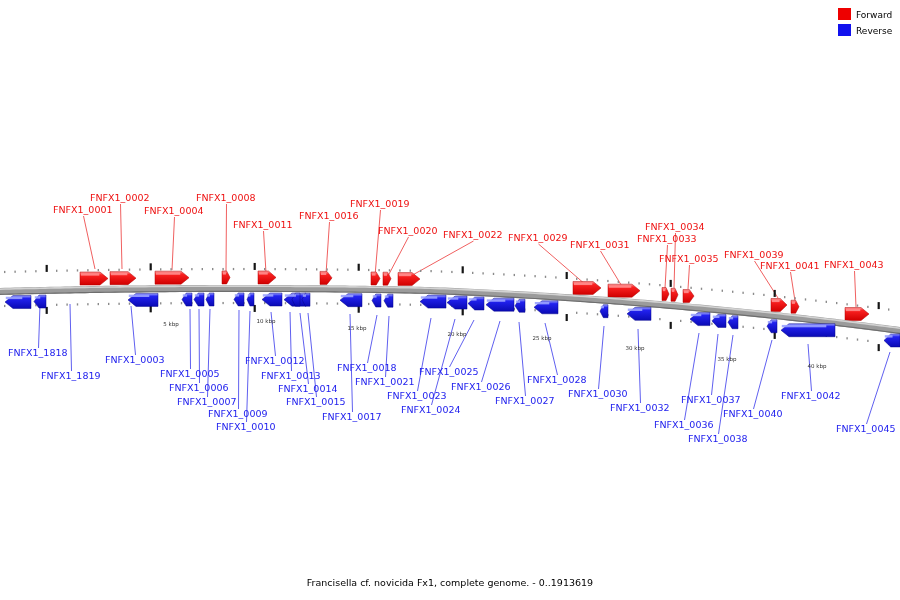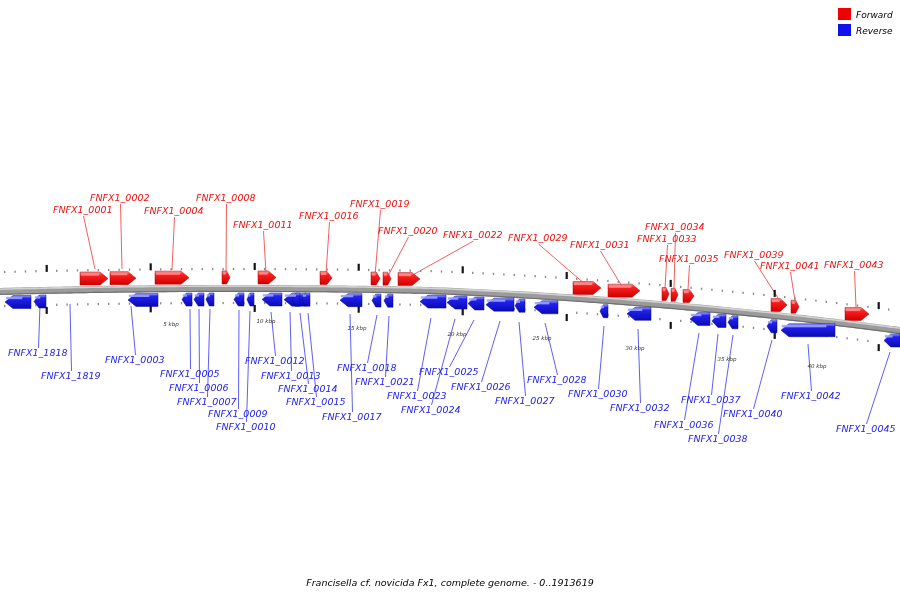--- a/index.html
+++ b/index.html
@@ -1,21 +1,21 @@
 <!DOCTYPE html>
 <html><head>
 <meta charset="utf-8">
 <style>
   html,body{margin:0;padding:0;}
   body{
     width:900px;height:600px;background:#ffffff;overflow:hidden;
     font-family:"DejaVu Sans","Liberation Sans",sans-serif;
     position:relative;
   }
-  #stage{position:absolute;left:0;top:0;width:900px;height:600px;font-style:italic;}
+  #stage{position:absolute;left:0;top:0;width:900px;height:600px;}
   svg{display:block;}
   .lbl-fwd{fill:#ee1111;font-size:9.5px;font-family:"DejaVu Sans","Liberation Sans",sans-serif;}
   .lbl-rev{fill:#2222ee;font-size:9.5px;font-family:"DejaVu Sans","Liberation Sans",sans-serif;}
   .lead-fwd{stroke:#f06060;stroke-width:1;fill:none;}
   .lead-rev{stroke:#6060f0;stroke-width:1;fill:none;}
   .scale-txt{fill:#333333;font-size:5.5px;font-family:"DejaVu Sans","Liberation Sans",sans-serif;}
   .legend-txt{fill:#000000;font-size:9px;font-family:"DejaVu Sans","Liberation Sans",sans-serif;}
   .caption-txt{fill:#000000;font-size:9.5px;font-family:"DejaVu Sans","Liberation Sans",sans-serif;}
 </style>
 </head>

